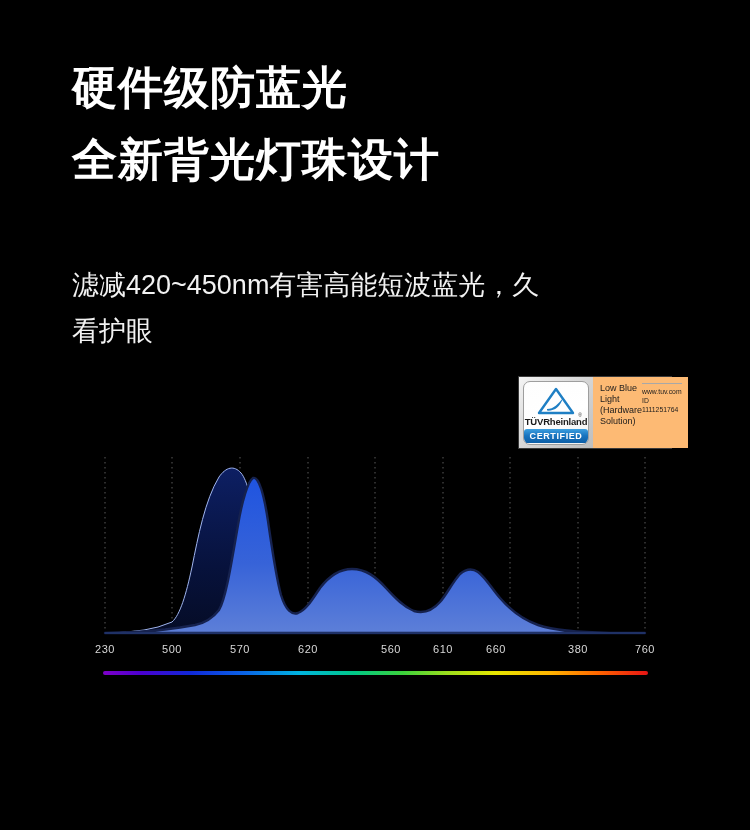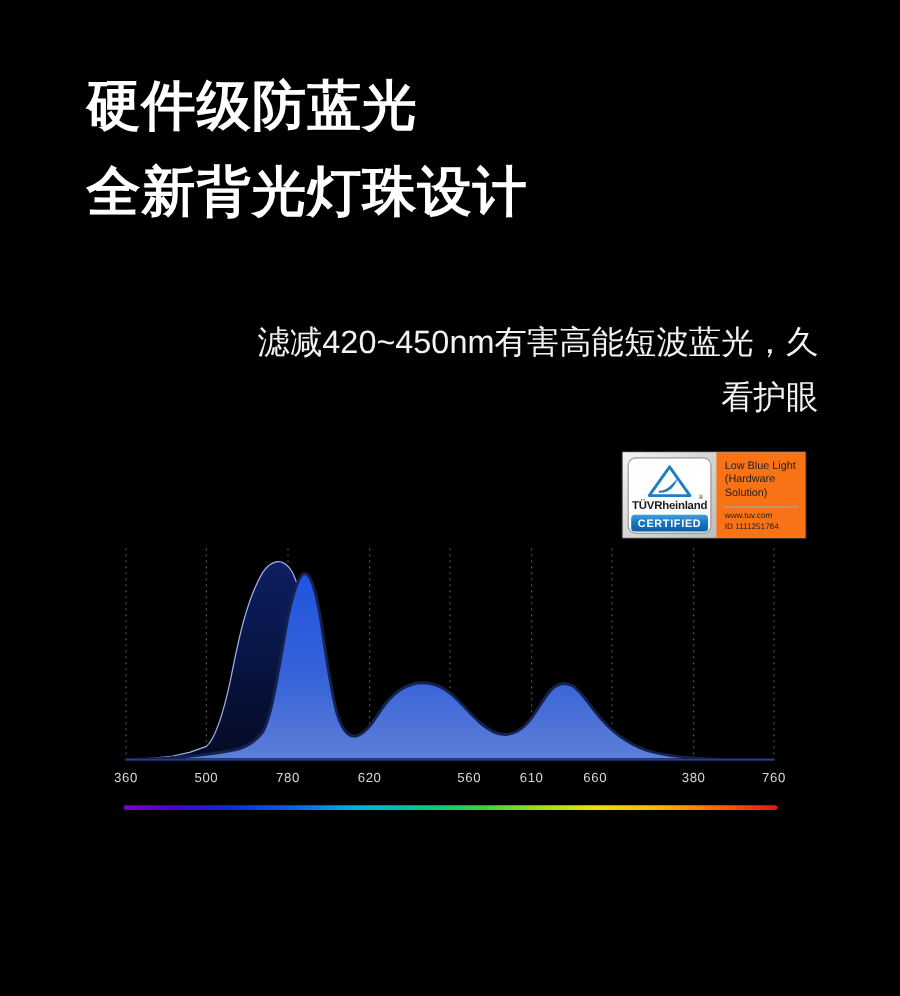--- a/index.html
+++ b/index.html
@@ -35,21 +35,20 @@
     left: 72px;
     top: 262px;
     width: 610px;
   }
   .subhead {
     font-size: 27px;
     line-height: 46px;
     font-weight: 400;
     color: #f2f2f2;
     letter-spacing: 0px;
-    text-align: right;
   }
 
   
   .tuv-badge {
     position: absolute;
     left: 519px;
     top: 377px;
     width: 152px;
     height: 71px;
     display: flex;
@@ -107,25 +106,25 @@
     color: #ffffff;
     font-size: 9px;
     font-weight: 700;
     letter-spacing: 0.6px;
     display: flex;
     align-items: center;
     justify-content: center;
   }
   .tuv-right {
     flex: 1;
-    background: #f97316;
+    background: #fdba74;
     box-sizing: border-box;
     padding: 6px 6px 4px 7px;
     display: flex;
-    flex-direction: column;
+    flex-direction: row;
     justify-content: space-between;
   }
   .tuv-claim {
     font-size: 9px;
     line-height: 11px;
     color: #1c1c1c;
     font-weight: 400;
   }
   .tuv-foot {
     border-top: 1px solid #a8a8a8;
@@ -266,23 +265,23 @@
            C512,157 524,165 538,170
            C556,176 580,177.5 610,178
            L645,178 Z"></path>
 
       <line x1="105" y1="178" x2="645" y2="178" stroke="#28407f" stroke-width="1.2"></line>
 
       <rect x="103" y="216" width="545" height="4" rx="2" fill="url(#specBar)"></rect>
     </svg>
 
     <div class="axis-labels">
-      <span class="tick-label" style="left:105px">360</span>
+      <span class="tick-label" style="left:105px">230</span>
       <span class="tick-label" style="left:172px">500</span>
-      <span class="tick-label" style="left:240px">780</span>
+      <span class="tick-label" style="left:240px">570</span>
       <span class="tick-label" style="left:308px">620</span>
       <span class="tick-label" style="left:391px">560</span>
       <span class="tick-label" style="left:443px">610</span>
       <span class="tick-label" style="left:496px">660</span>
       <span class="tick-label" style="left:578px">380</span>
       <span class="tick-label" style="left:645px">760</span>
     </div>
   </div>
 
 </div>

